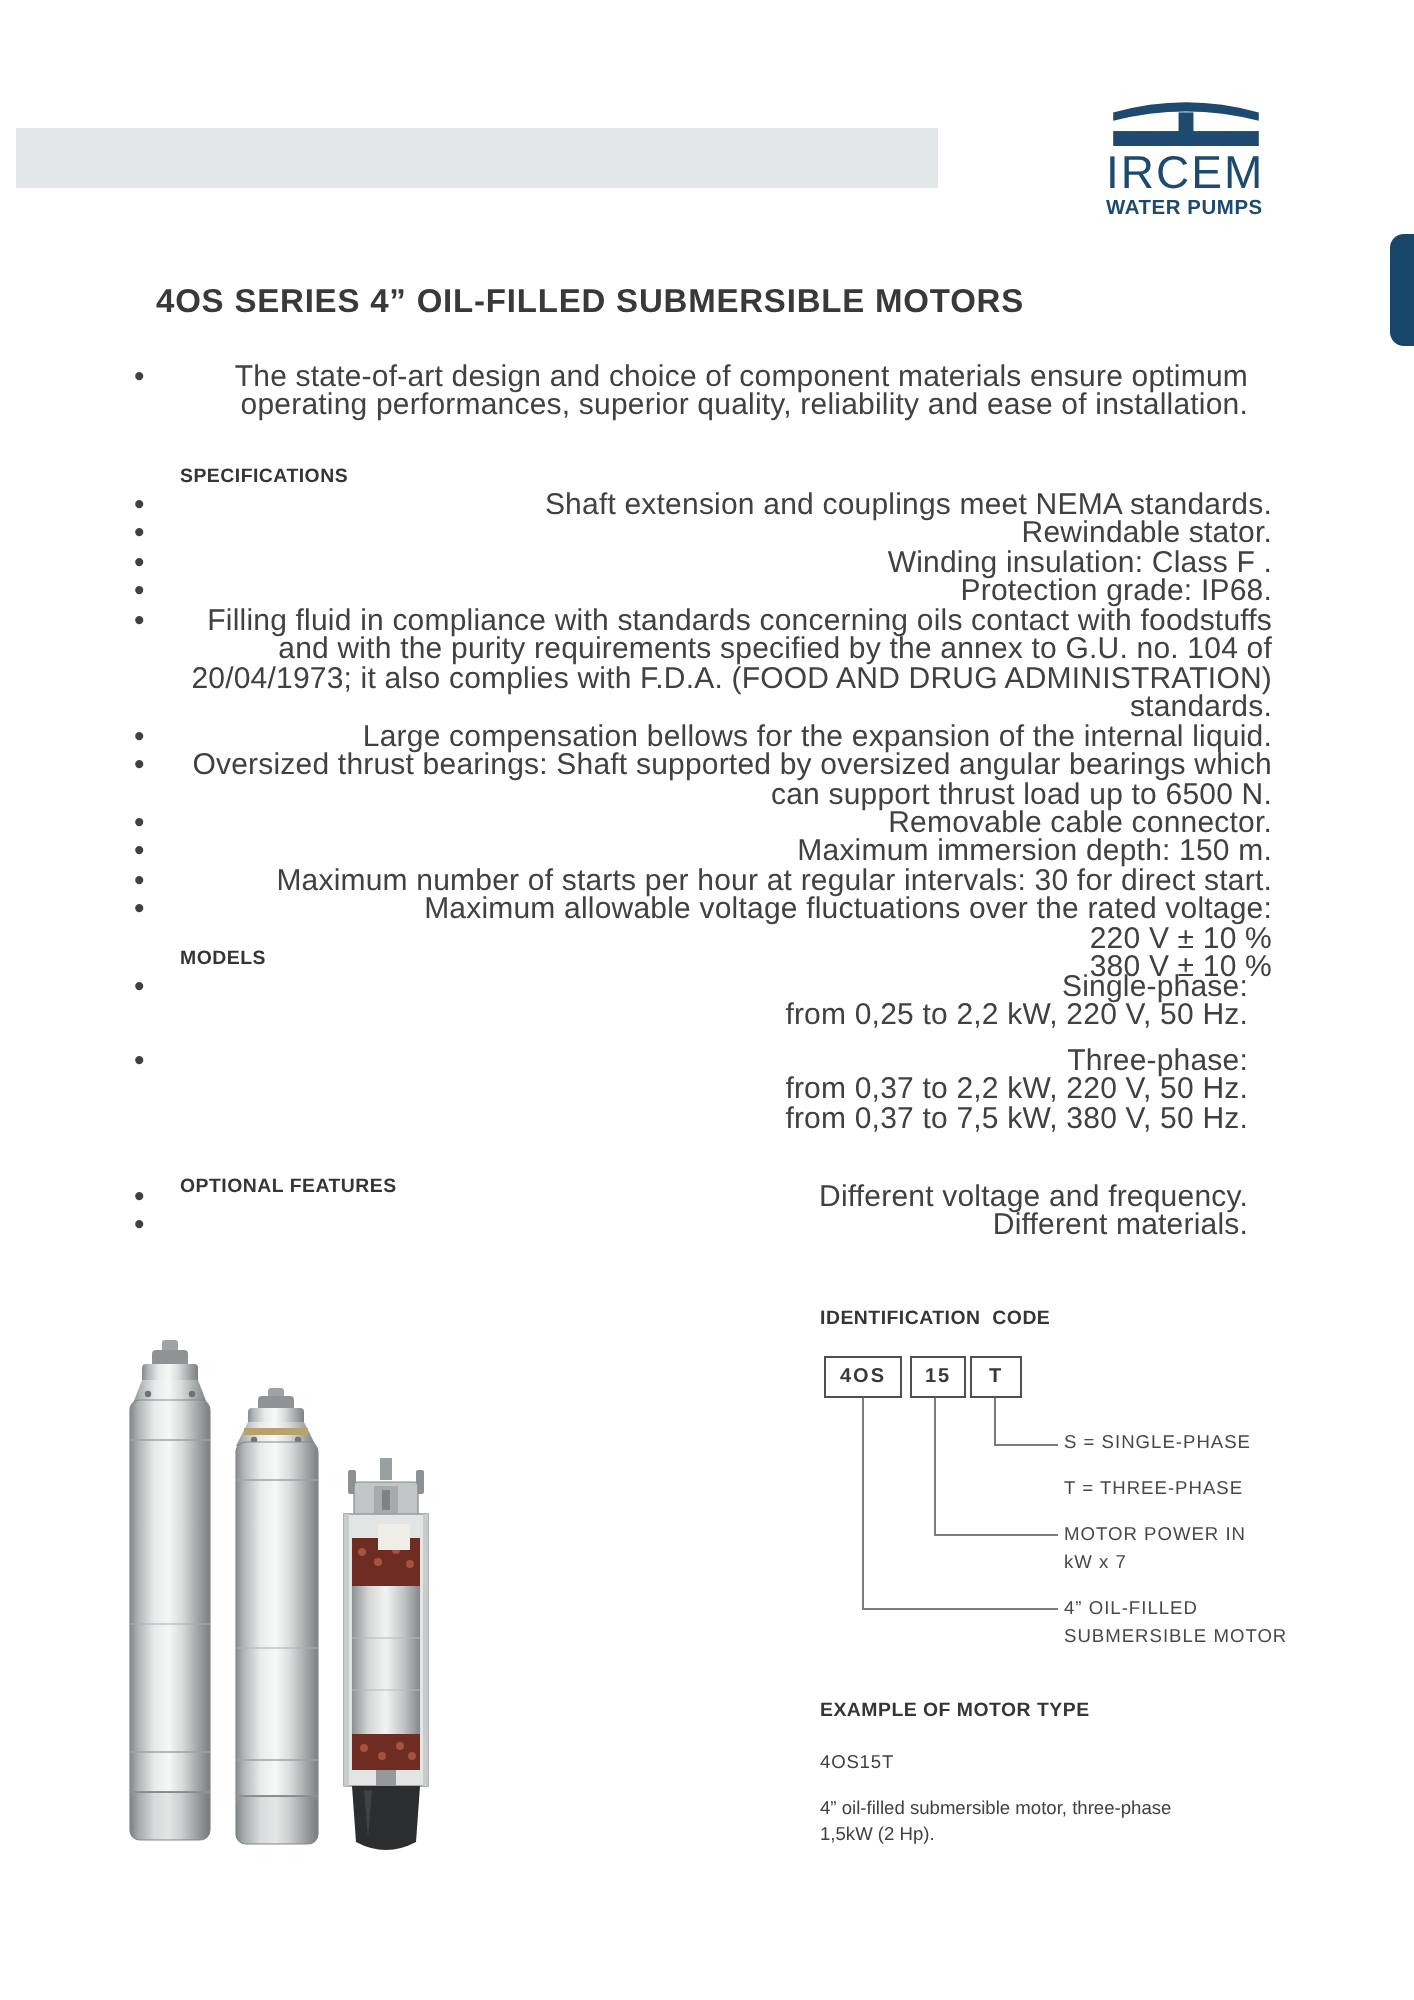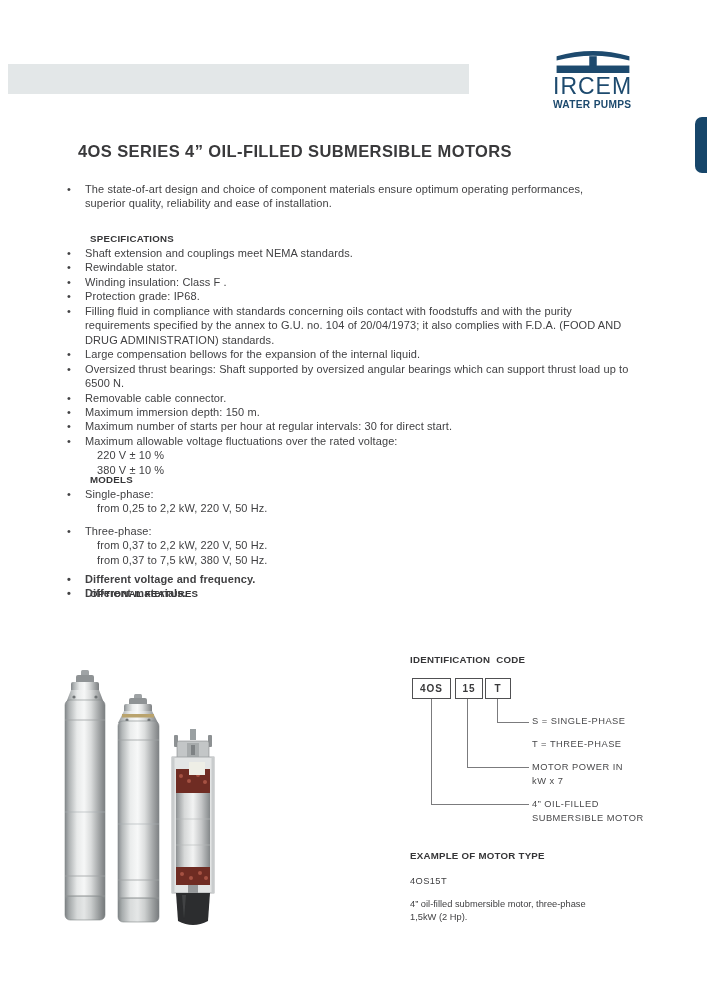--- a/index.html
+++ b/index.html
@@ -15,21 +15,21 @@
   .logo{position:absolute;left:553px;top:45px;width:100px;line-height:1;}
   .logo .mark{display:block;margin-left:2px;}
   .logo-name{font-weight:normal;font-size:23px;letter-spacing:1px;color:#1d4a6e;margin-top:2px;}
   .logo-tag{font-weight:bold;font-size:10.2px;letter-spacing:0.3px;color:#1d4a6e;margin-top:2px;}
 
   
   .title{position:absolute;left:78px;top:142px;margin:0;font-size:16.5px;font-weight:bold;
          letter-spacing:0.4px;color:#39393b;}
   .sect{position:absolute;left:78px;margin:12px;font-size:9.7px;font-weight:bold;
         letter-spacing:0.25px;color:#353537;}
-  .txtblock{position:absolute;left:64px;font-size:11px;line-height:14.45px;letter-spacing:0.1px;}
+  .txtblock{position:absolute;left:64px;font-size:15px;line-height:14.45px;letter-spacing:0.1px;text-align:right;}
   .li{position:relative;padding-left:21px;}
   .li::before{content:"\2022";position:absolute;left:3px;top:0;}
   .sub{padding-left:33px;}
 
   
   .idcode{position:absolute;left:410px;top:654px;width:245px;height:200px;}
   .idcode .head{position:absolute;left:0;top:0;font-size:9.7px;font-weight:bold;color:#353537;
                 letter-spacing:0.25px;white-space:pre;}
   .codebox{position:absolute;top:24px;height:19px;border:1.5px solid #505052;background:#fff;
            display:flex;align-items:center;justify-content:center;
@@ -92,21 +92,21 @@
     <div class="li">Single-phase:</div>
     <div class="sub">from 0,25 to 2,2 kW, 220 V, 50 Hz.</div>
   </div>
   <div class="txtblock" style="top:524px;width:560px;">
     <div class="li">Three-phase:</div>
     <div class="sub">from 0,37 to 2,2 kW, 220 V, 50 Hz.</div>
     <div class="sub">from 0,37 to 7,5 kW, 380 V, 50 Hz.</div>
   </div>
 
   <h2 class="sect" style="top:576px;">OPTIONAL FEATURES</h2>
-  <div class="txtblock" style="top:572px;width:560px;font-weight:bold;">
+  <div class="txtblock" style="top:592px;width:560px;">
     <div class="li">Different voltage and frequency.</div>
     <div class="li">Different materials.</div>
   </div>
 
   <svg class="motor" style="left:62px;top:670px;" width="46" height="252" viewBox="0 0 46 252">
     <defs>
       <linearGradient id="met1" x1="0" y1="0" x2="1" y2="0">
         <stop offset="0" stop-color="#83878a"></stop>
           <stop offset="0.1" stop-color="#aeb2b3"></stop>
         <stop offset="0.3" stop-color="#e8eaea"></stop>

